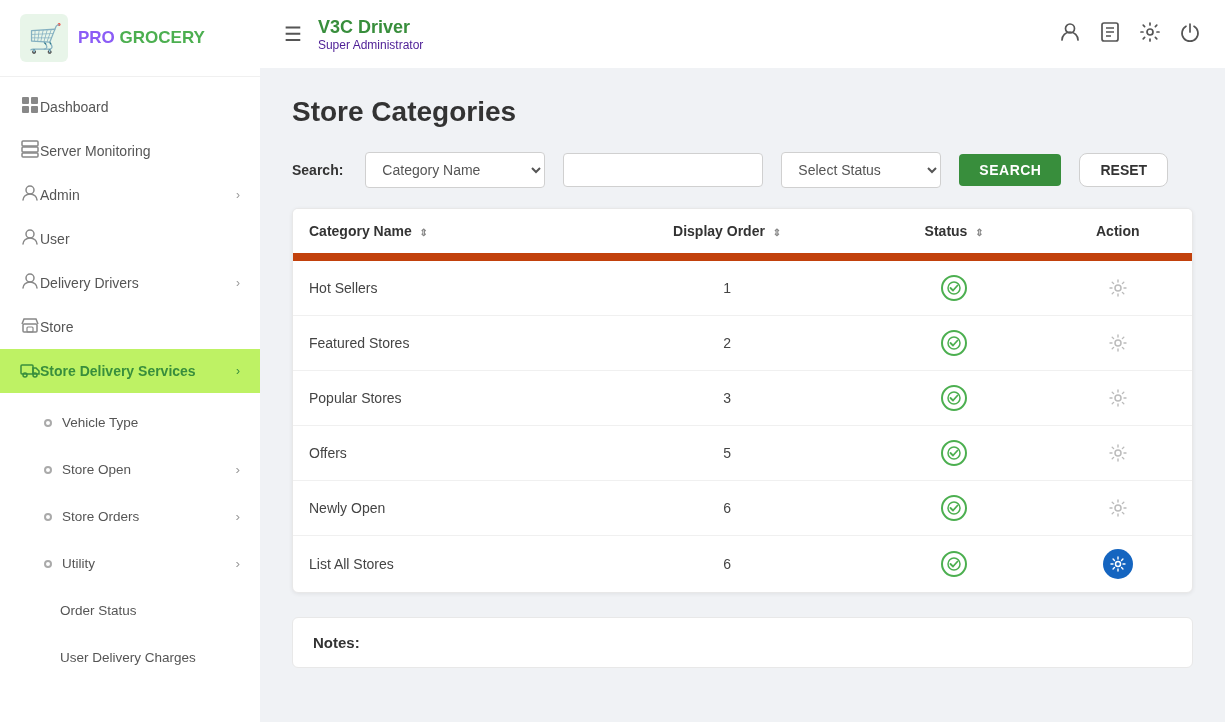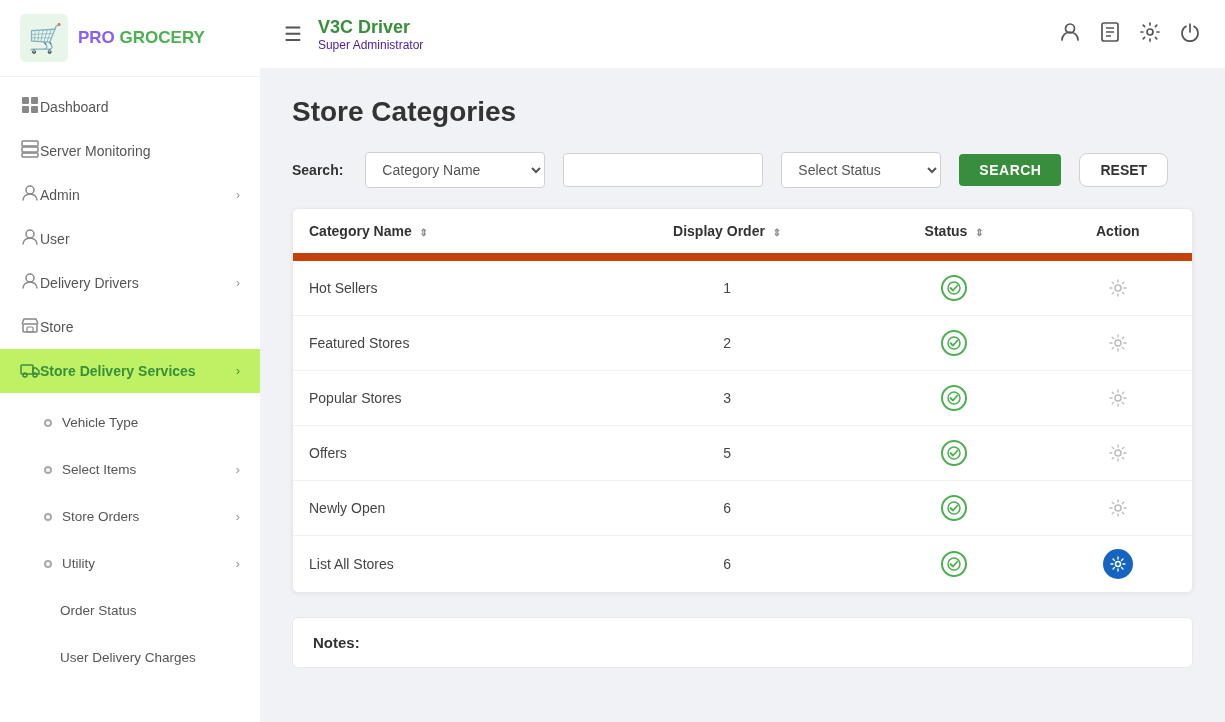--- a/index.html
+++ b/index.html
@@ -369,21 +369,21 @@
       <span class="arrow" style="color:#388e3c;">›</span>
     </div>
 
     <div class="nav-sub-item">
       <span class="dot"></span>
       <span>Vehicle Type</span>
     </div>
 
     <div class="nav-sub-item">
       <span class="dot"></span>
-      <span>Select Items</span>
+      <span>Store Open</span>
       <span class="arrow" style="margin-left:auto;color:#999;">›</span>
     </div>
 
     <div class="nav-sub-item">
       <span class="dot"></span>
       <span>Store Orders</span>
       <span class="arrow" style="margin-left:auto;color:#999;">›</span>
     </div>
 
     <div class="nav-sub-item">

